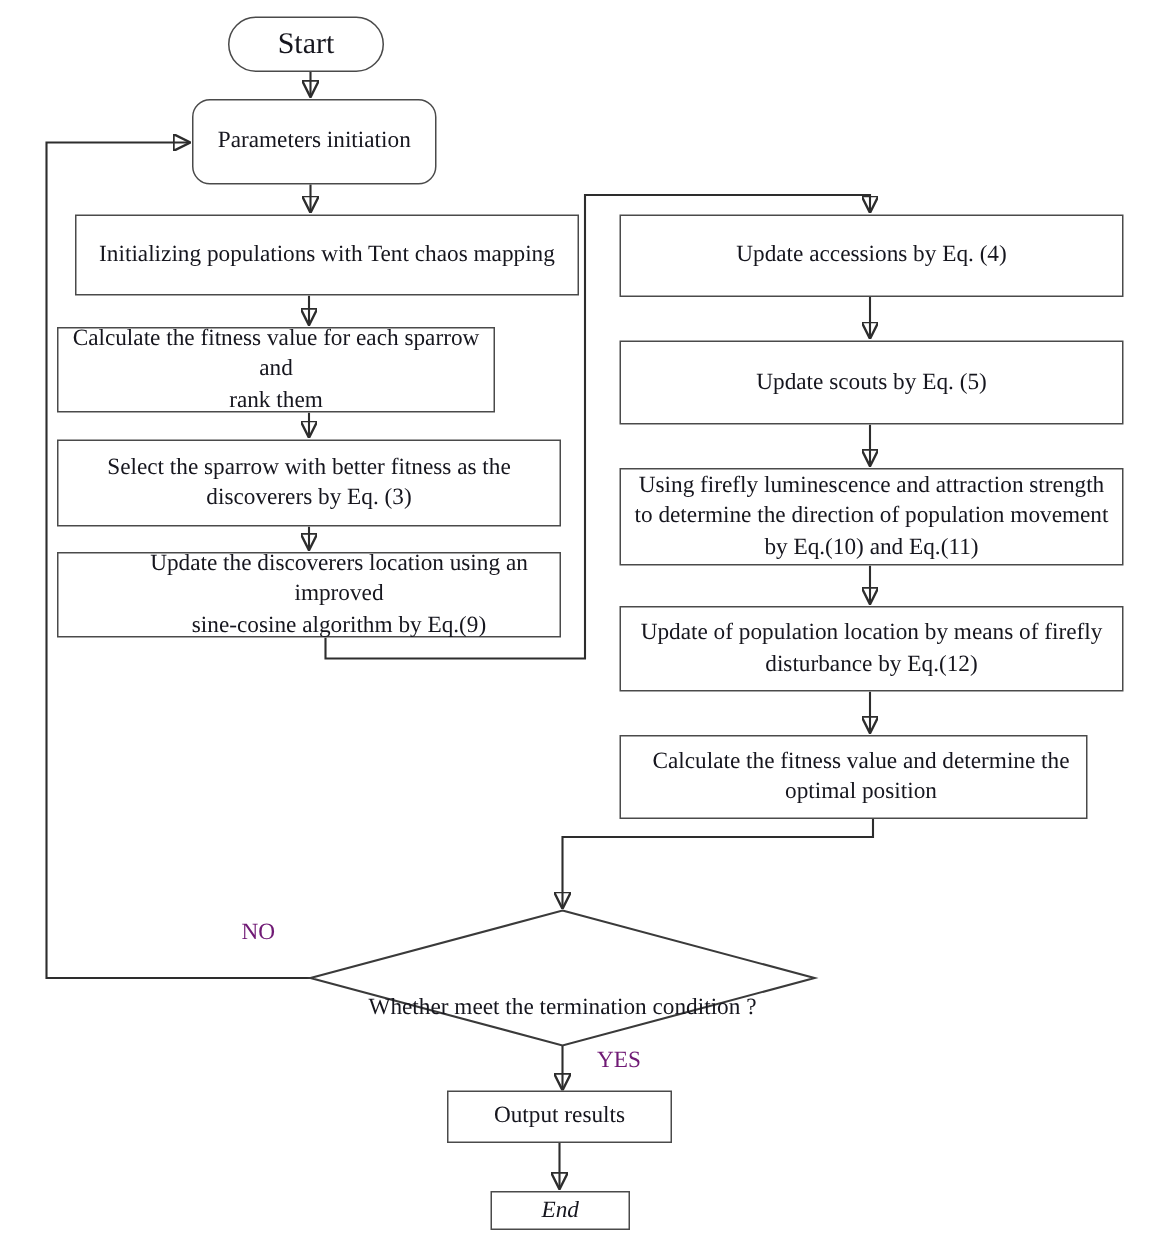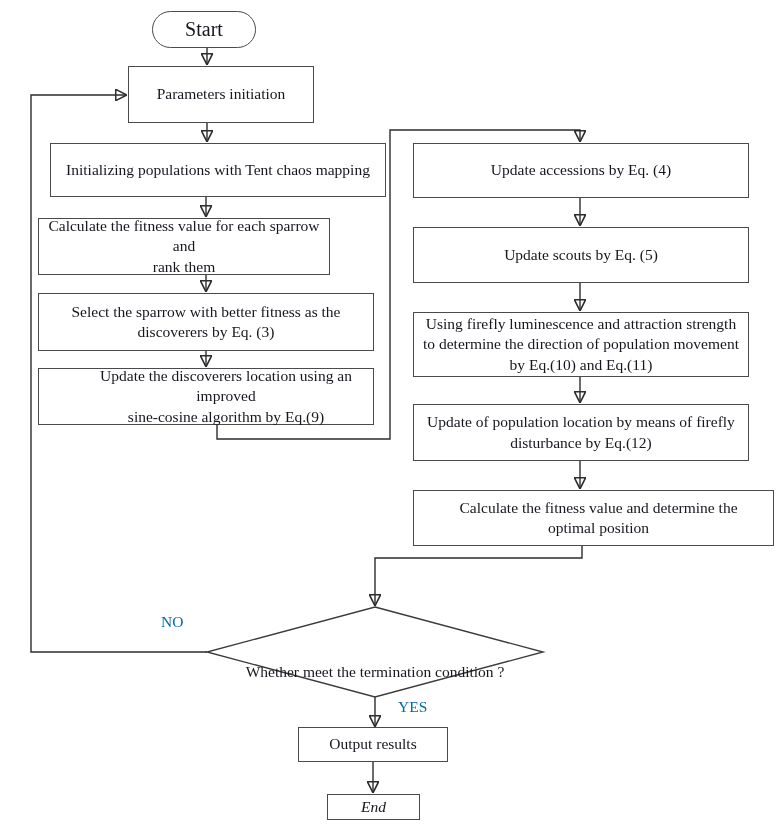--- a/index.html
+++ b/index.html
@@ -59,21 +59,21 @@
     align-items: center;
     justify-content: center;
     text-align: center;
     font-size: 15.5px;
     line-height: 1.32;
     white-space: pre-line;
   }
   .branch-label {
     position: absolute;
     font-size: 15.5px;
-    color: #0369a1;
+    color: #701a75;
   }
 </style>
 </head>
 <body>
 
 <div class="stage">
 
   <svg class="wires" viewBox="0 0 780 831" xmlns="http://www.w3.org/2000/svg">
     <defs>
       <marker id="arrow" viewBox="0 0 10 10" refX="9.2" refY="5" markerWidth="8.5" markerHeight="8" orient="auto-start-reverse">
@@ -94,21 +94,21 @@
     <path d="M582,546 L582,558 L375,558 L375,605" marker-end="url(#arrow)"></path>
     <path d="M207,652 L31,652 L31,95 L126,95" marker-end="url(#arrow)"></path>
     <path d="M375,697 L375,726" marker-end="url(#arrow)"></path>
     <path d="M373,762 L373,792" marker-end="url(#arrow)"></path>
 
     <polygon class="shape" points="375,607 543,652 375,697 207,652"></polygon>
   </svg>
 
   <div class="node terminal" style="left:152px; top:11px; width:104px; height:37px;">Start</div>
 
-  <div class="node" style="left:128px; top:66px; width:186px; height:57px;">Parameters initiation</div>
+  <div class="node" style="left:128px; top:66px; width:163px; height:57px;border-radius:12px;">Parameters initiation</div>
 
   <div class="node" style="left:38px; top:143px; width:336px; height:54px;margin-left:12px;">Initializing populations with Tent chaos mapping</div>
 
   <div class="node" style="left:38px; top:218px; width:292px; height:57px;">Calculate the fitness value for each sparrow and
 rank them</div>
 
   <div class="node" style="left:38px; top:293px; width:336px; height:58px;">Select the sparrow with better fitness as the
 discoverers by Eq. (3)</div>
 
   <div class="node" style="left:38px; top:368px; width:336px; height:57px;padding-left:42px;">Update the discoverers location using an improved
@@ -118,21 +118,21 @@
 
   <div class="node" style="left:413px; top:227px; width:336px; height:56px;">Update scouts by Eq. (5)</div>
 
   <div class="node" style="left:413px; top:312px; width:336px; height:65px;">Using firefly luminescence and attraction strength
 to determine the direction of population movement
 by Eq.(10) and Eq.(11)</div>
 
   <div class="node" style="left:413px; top:404px; width:336px; height:57px;">Update of population location by means of firefly
 disturbance by Eq.(12)</div>
 
-  <div class="node" style="left:413px; top:490px; width:361px; height:56px;padding-left:12px;">Calculate the fitness value and determine the
+  <div class="node" style="left:413px; top:490px; width:312px; height:56px;padding-left:12px;">Calculate the fitness value and determine the
 optimal position</div>
 
   <div class="floating-text" style="left:225px; top:640px; width:300px; height:24px;margin-top:20px;">Whether meet the termination condition ?</div>
 
   <div class="branch-label" style="left:161px; top:613px;">NO</div>
 
   <div class="branch-label" style="left:398px; top:698px;">YES</div>
 
   <div class="node" style="left:298px; top:727px; width:150px; height:35px;">Output results</div>
 

